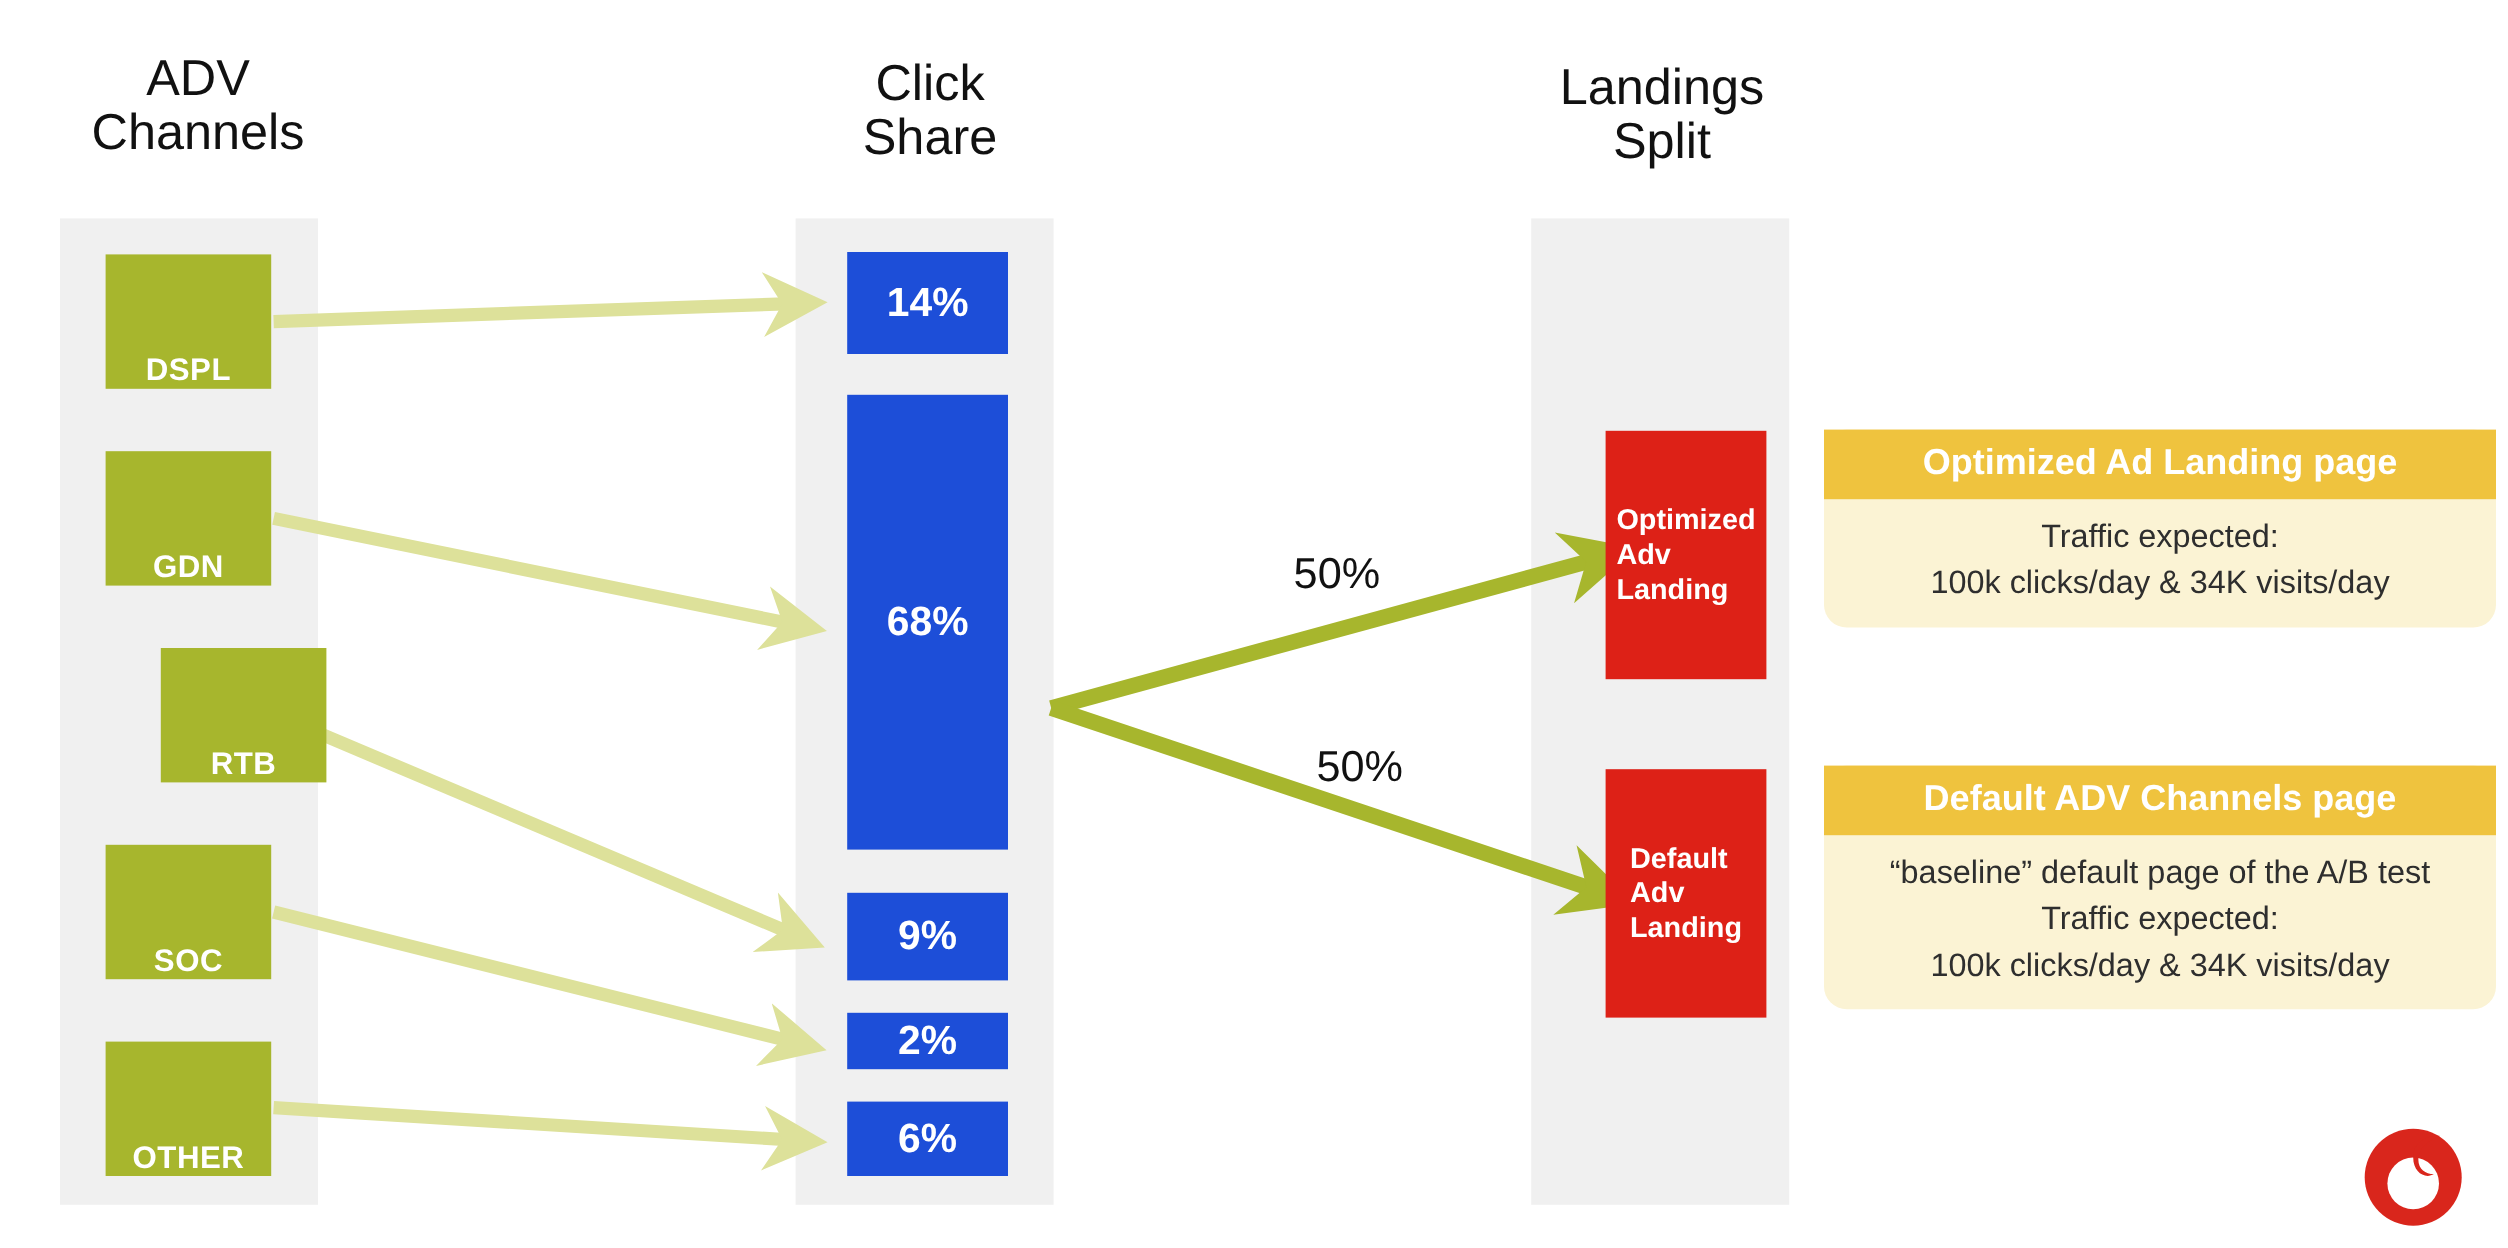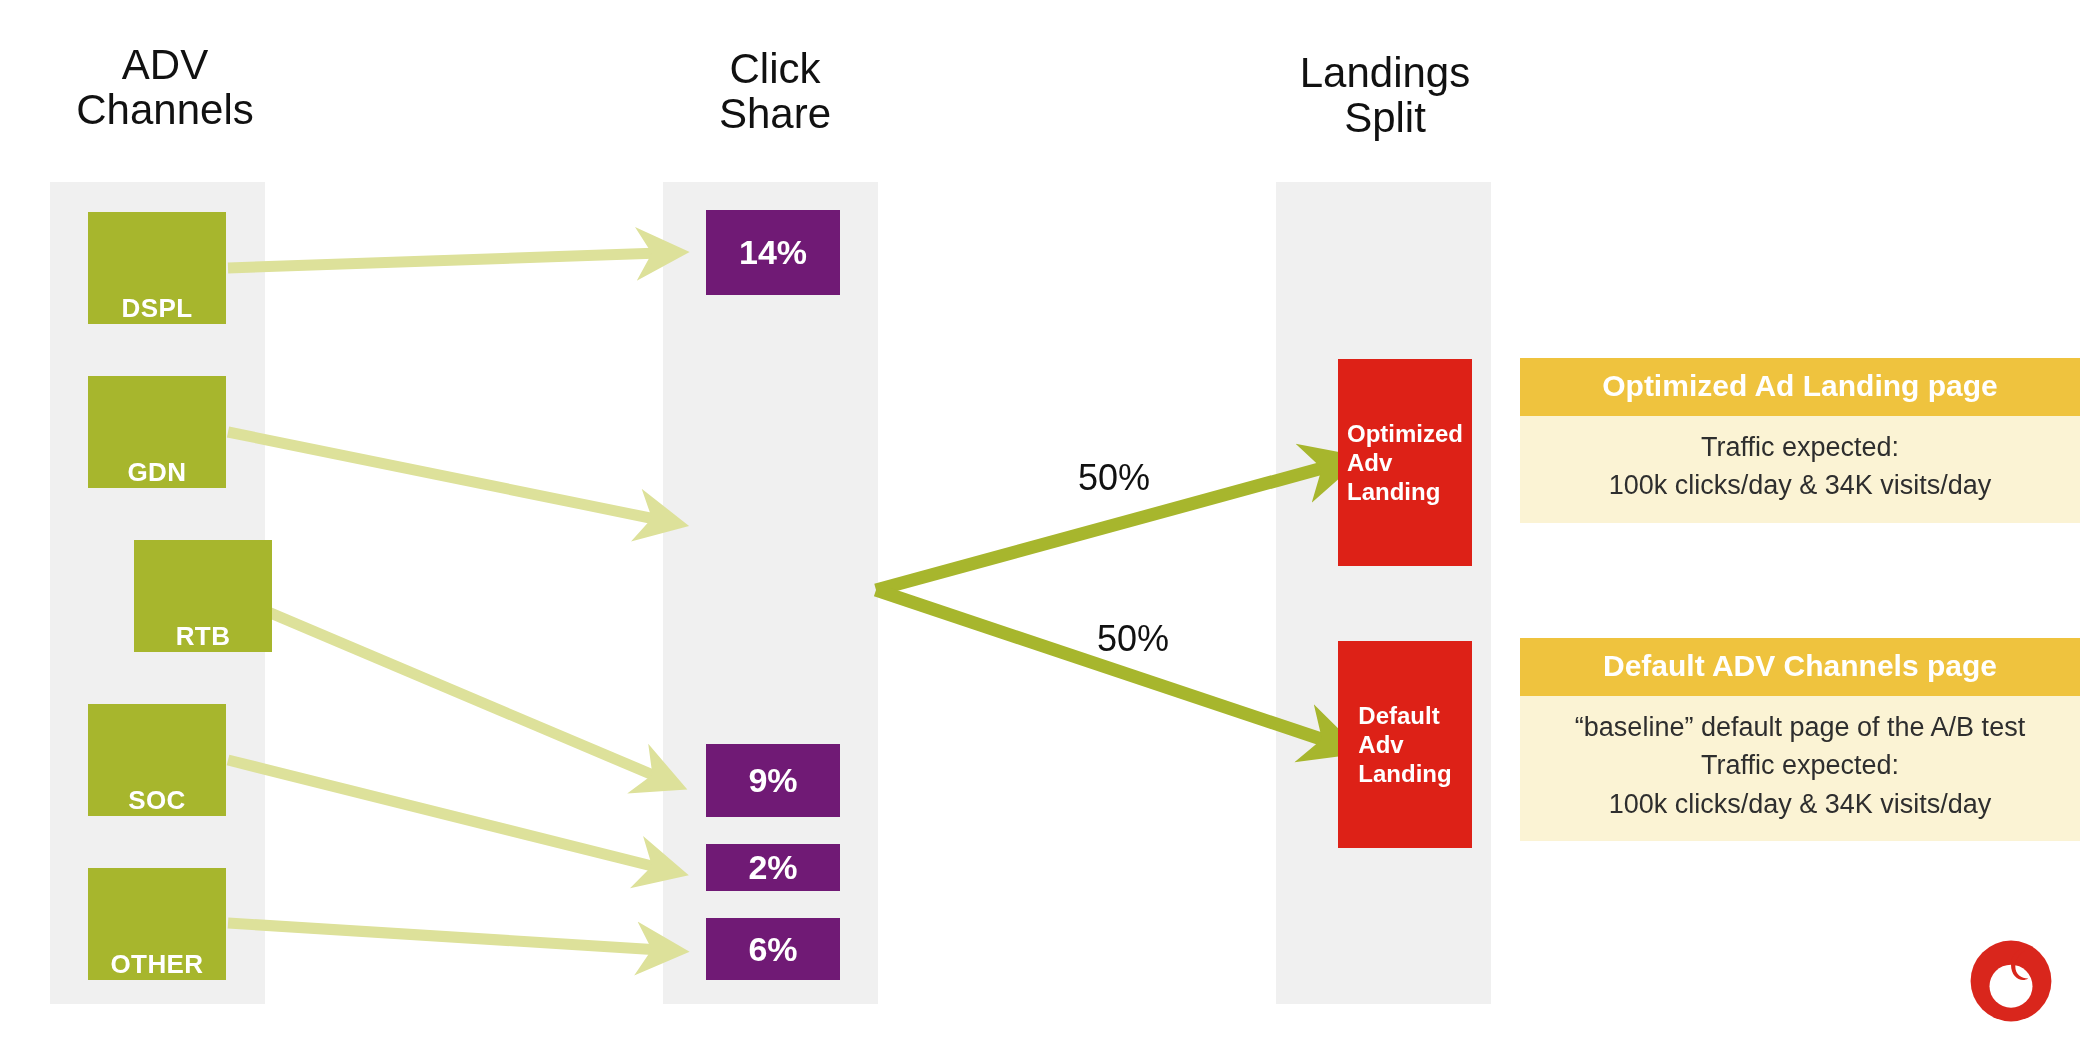--- a/index.html
+++ b/index.html
@@ -52,21 +52,21 @@
     color: #ffffff;
     font-weight: bold;
     font-size: 26px;
     letter-spacing: 0.4px;
     font-family: "Liberation Sans", sans-serif;
   }
 
   
   .share-bar {
     position: absolute;
-    background: #701a75;
+    background: #1d4ed8;
     display: flex;
     align-items: center;
     justify-content: center;
     color: #ffffff;
     font-weight: bold;
     font-size: 34px;
     font-family: "Liberation Sans", sans-serif;
   }
 
   
@@ -83,20 +83,21 @@
     line-height: 1.22;
     white-space: pre-line;
     font-family: "Liberation Sans", sans-serif;
   }
 
   
   .info-card {
     position: absolute;
     width: 560px;
     background: #fbf3d4;
+    border-radius: 19px;
   }
   .info-head {
     background: #efc33e;
     color: #ffffff;
     font-weight: bold;
     font-size: 30px;
     text-align: center;
     padding: 11px 6px 13px;
     font-family: "Liberation Sans", sans-serif;
   }
@@ -187,20 +188,23 @@
   <div class="chan-box" style="left:88px; top:868px; width:138px; height:112px;">
     <span>OTHER</span>
   </div>
   <div class="chan-box" style="left:88px; top:704px; width:138px; height:112px;">
     <span>SOC</span>
   </div>
 
   <div class="share-bar" style="left:706px; top:210px; width:134px; height:85px;">
     <span>14%</span>
   </div>
+  <div class="share-bar" style="left:706px; top:329px; width:134px; height:379px;">
+    <span>68%</span>
+  </div>
   <div class="share-bar" style="left:706px; top:744px; width:134px; height:73px;">
     <span>9%</span>
   </div>
   <div class="share-bar" style="left:706px; top:844px; width:134px; height:47px;">
     <span>2%</span>
   </div>
   <div class="share-bar" style="left:706px; top:918px; width:134px; height:62px;">
     <span>6%</span>
   </div>
 

